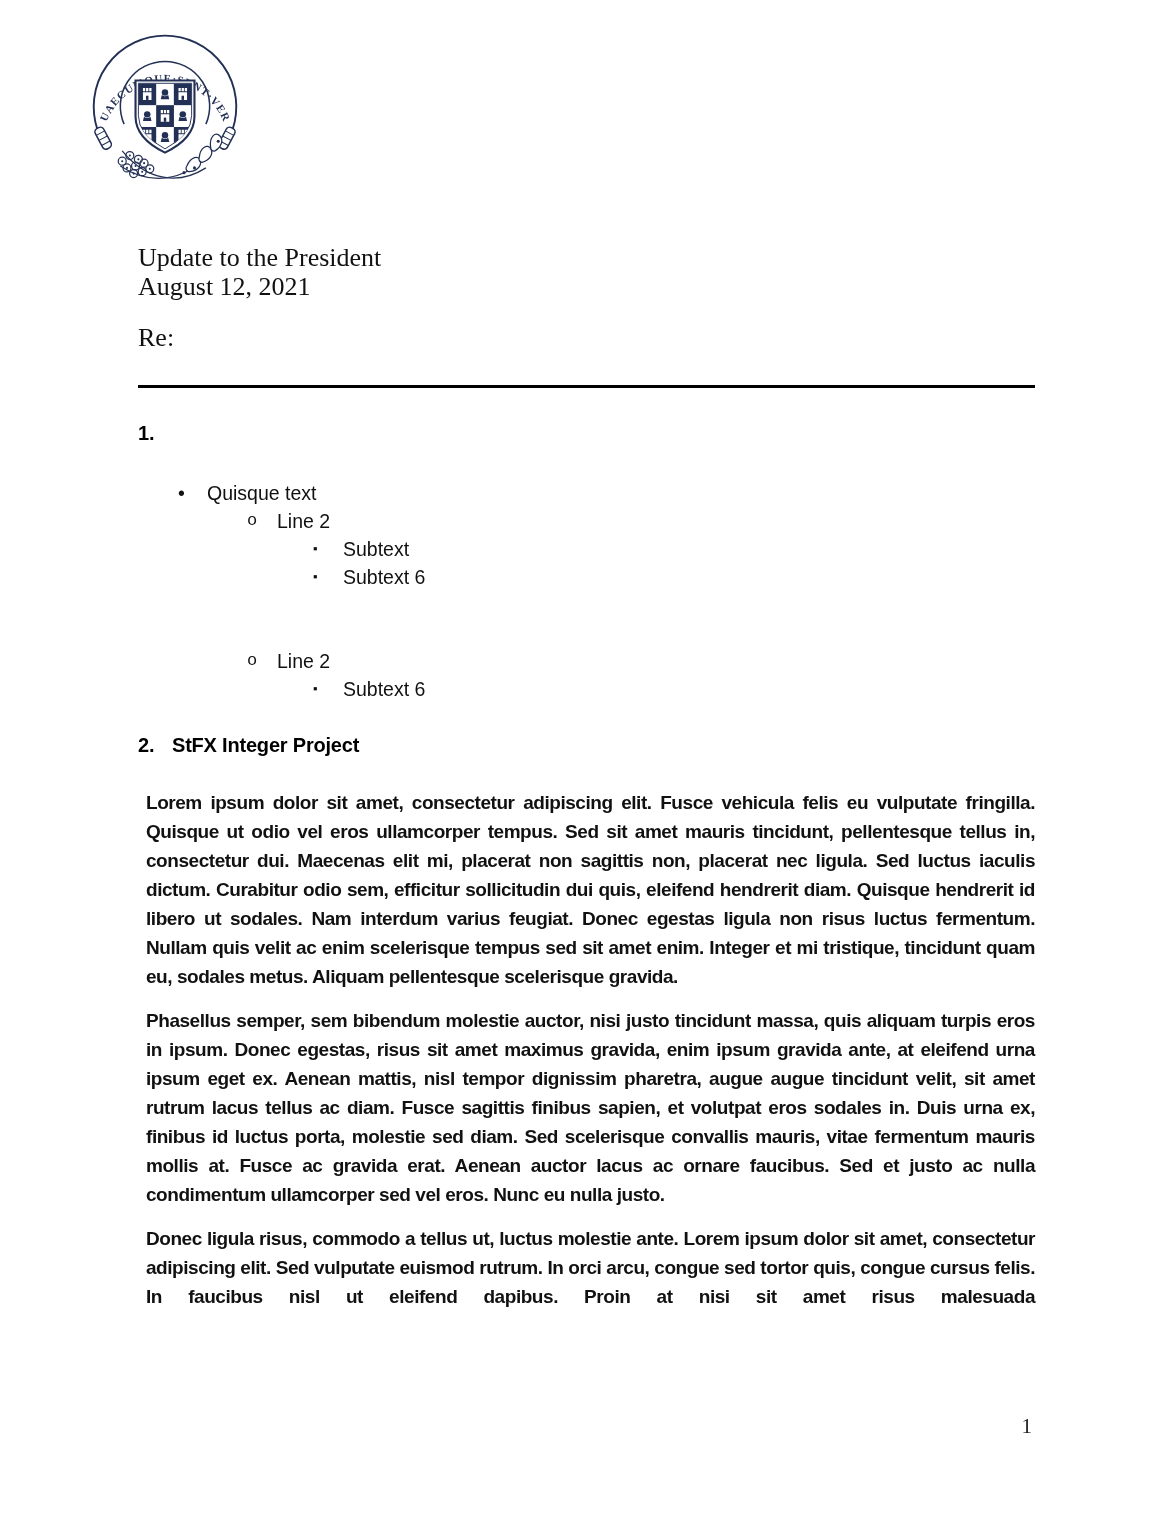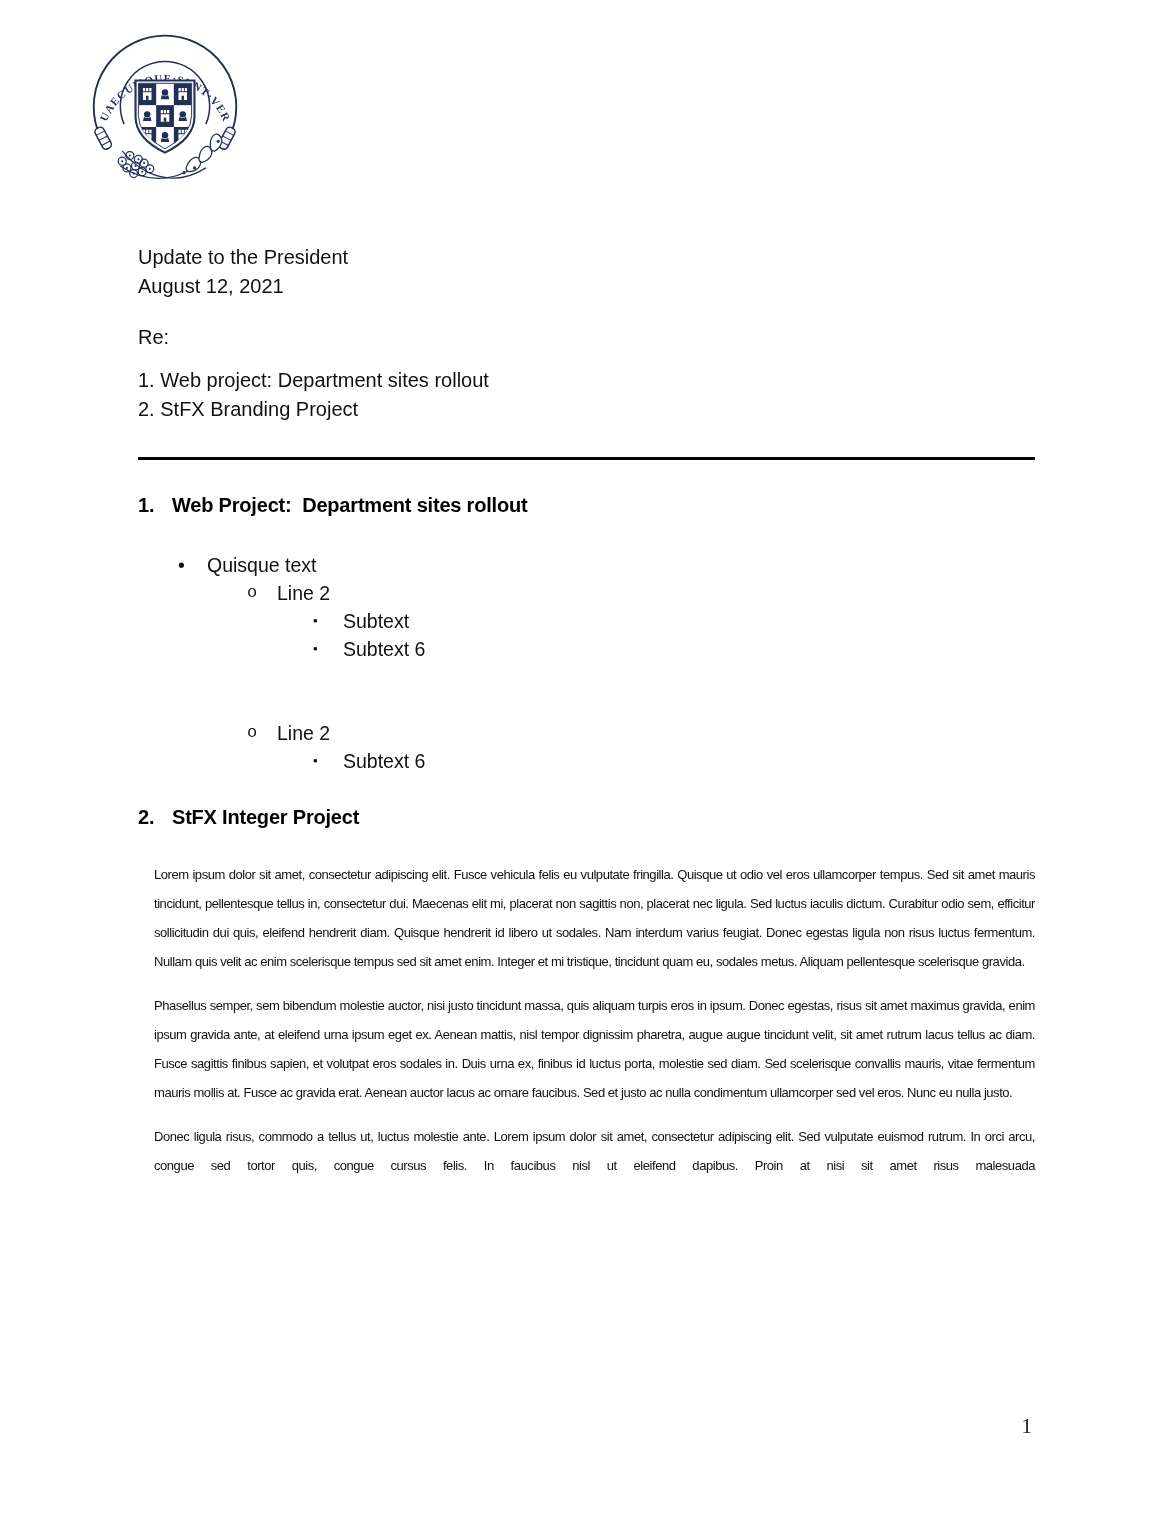--- a/index.html
+++ b/index.html
@@ -18,21 +18,21 @@
     left: 88px; top: 22px;
     width: 154px; height: 172px;
   }
 
   .content {
     position: absolute;
     left: 138px; top: 243px;
     width: 897px;
   }
 
-  .memo-header { font-size: 20px; line-height: 29px; }
+  .memo-header { font-size: 26px; line-height: 29px; font-family: Liberation Serif, serif; }
   .memo-re { margin-top: 22px; }
   .memo-re-items { margin-top: 14px; }
 
   .rule {
     border: none;
     border-top: 3px solid #000000;
     margin: 33px 0 0 0;
     width: 100%;
   }
 
@@ -54,25 +54,26 @@
   .li .marker { position: absolute; top: 0; }
   .li.l1 { padding-left: 69px; }
   .li.l1 .marker { left: 40px; font-size: 19.5px; }
   .li.l2 { padding-left: 139px; }
   .li.l2 .marker { left: 109px; font-family: "Liberation Mono", monospace; font-size: 17px; }
   .li.l3 { padding-left: 205px; }
   .li.l3 .marker { left: 175px; font-size: 13px; }
   .list-spacer { height: 56px; }
 
   .body-paragraph {
-    margin: 15px 0 0 16px;
-    font-size: 13px;
+    margin: 15px 0 0 8px;
+    font-size: 19px;
     line-height: 29px;
     letter-spacing: -0.45px;
     text-align: justify;
+    font-weight: bold;
   }
   .body-paragraph.first { margin-top: 31px; }
   .body-paragraph.cut { text-align-last: justify; }
 
   .page-number {
     position: absolute;
     top: 1414px;
     right: 138px;
     font-family: "Liberation Serif", serif;
     font-size: 21px;
@@ -177,31 +178,26 @@
       </g>
     </svg>
   </div>
 
   <div class="content">
 
     <div class="memo-header">
       <div>Update to the President</div>
       <div>August 12, 2021</div>
       <div class="memo-re">Re:</div>
-      <div class="memo-re-items">
-        <div>1. Web project: Department sites rollout</div>
-        <div>2. StFX Branding Project</div>
-      </div>
     </div>
 
     <hr class="rule">
 
     <div class="section-heading">
       <span class="num">1.</span>
-      <span class="ttl">Web Project:  Department sites rollout</span>
     </div>
 
     <div class="doc-list">
       <div class="li l1">
         <span class="marker">•</span>
         <span>Quisque text</span>
       </div>
       <div class="li l2">
         <span class="marker">o</span>
         <span>Line 2</span>

